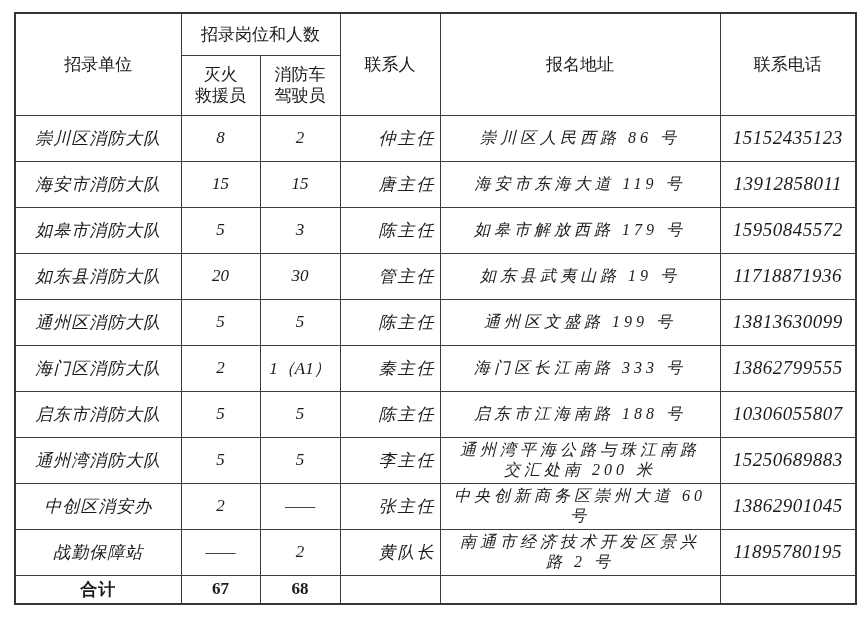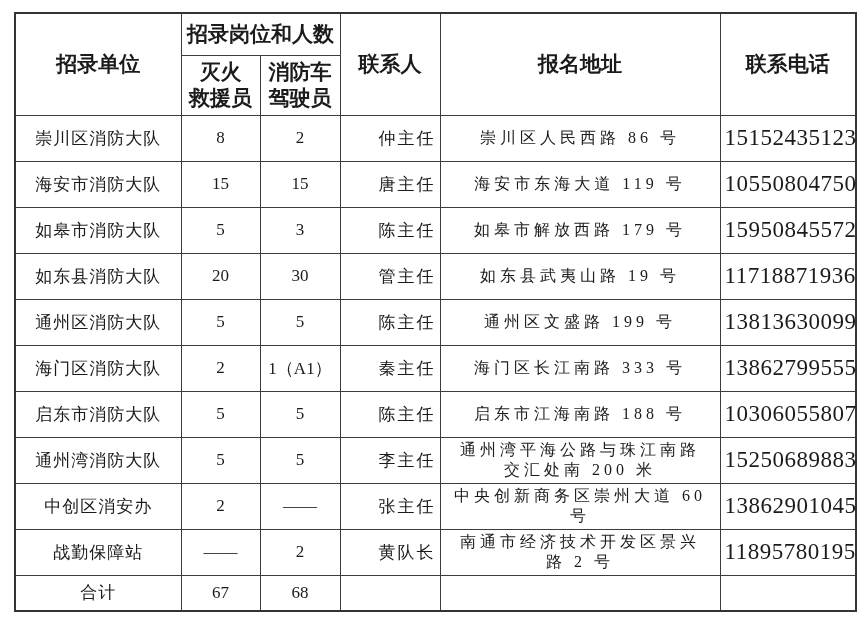--- a/index.html
+++ b/index.html
@@ -23,36 +23,36 @@
   .recruit-table th,
   .recruit-table td {
     border: 1px solid #3c3c3c;
     text-align: center;
     vertical-align: middle;
     font-size: 17px;
     padding: 2px 4px;
     background: #ffffff;
   }
   .recruit-table thead th {
-    font-weight: bold;
-    font-size: 21px;
+    font-weight: normal;
+    font-size: 17px;
   }
   tr.group-row { height: 42px; }
   tr.sub-row   { height: 60px; }
-  tr.data-row  { height: 46px; }
-  tr.total-row { height: 36px; }
+  tr.data-row  { height: 46px; font-style: italic; }
+  tr.total-row { height: 28px; font-weight: bold; }
   .two-line { white-space: pre-line; line-height: 1.25; }
   td.address-cell {
     font-size: 16px;
     letter-spacing: 4px;
     line-height: 1.25;
     padding: 2px 10px;
   }
   td.phone-cell {
-    font-size: 23px;
+    font-size: 19px;
     letter-spacing: 0.5px;
   }
   td.unit-cell { letter-spacing: 1px; }
   td.contact-cell { letter-spacing: 2px; text-align: right; }
   td.num-cell { font-size: 17px; }
 </style>
 </head>
 <body>
 
 <div class="table-wrap">
@@ -89,21 +89,21 @@
     <td class="address-cell">崇川区人民西路 86 号</td>
     <td class="phone-cell">15152435123</td>
   </tr>
 
   <tr class="data-row">
     <td class="unit-cell">海安市消防大队</td>
     <td class="num-cell">15</td>
     <td class="num-cell">15</td>
     <td class="contact-cell">唐主任</td>
     <td class="address-cell">海安市东海大道 119 号</td>
-    <td class="phone-cell">10550804750</td>
+    <td class="phone-cell">13912858011</td>
   </tr>
 
   <tr class="data-row">
     <td class="unit-cell">如皋市消防大队</td>
     <td class="num-cell">5</td>
     <td class="num-cell">3</td>
     <td class="contact-cell">陈主任</td>
     <td class="address-cell">如皋市解放西路 179 号</td>
     <td class="phone-cell">15950845572</td>
   </tr>

